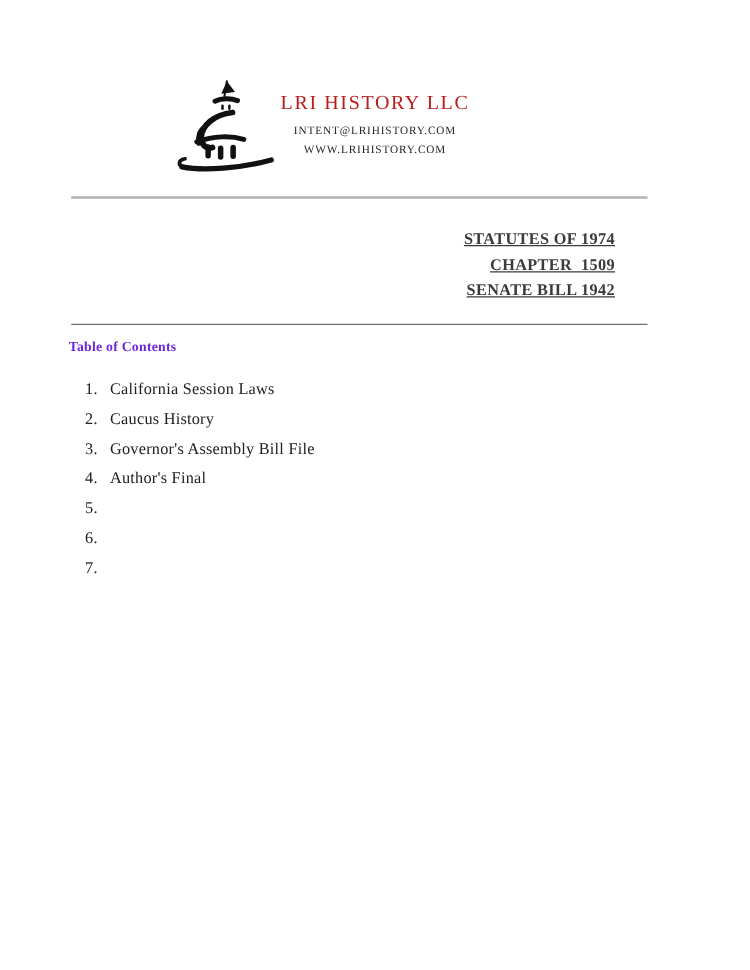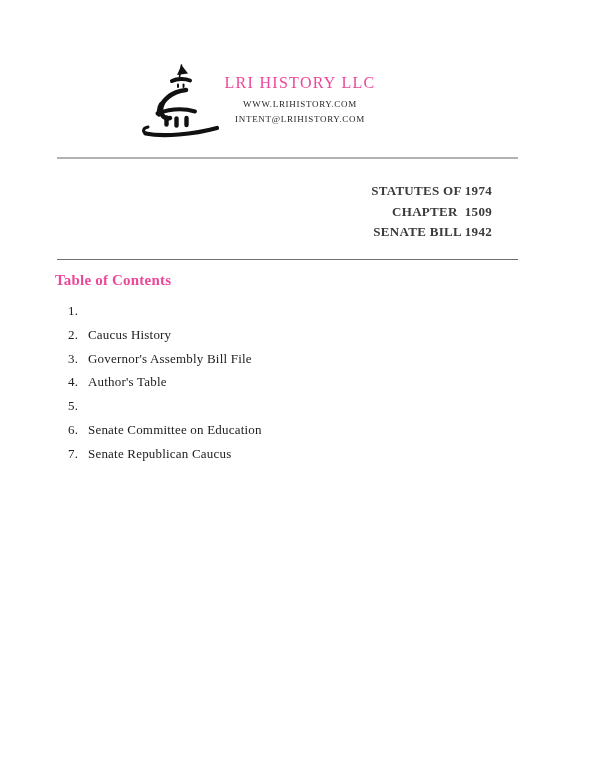--- a/index.html
+++ b/index.html
@@ -21,21 +21,21 @@
     position: absolute; left: 133px; top: 60px;
     width: 92px; height: 90px;
   }
   .brand {
     position: absolute; left: 150px; top: 74px; width: 300px;
     text-align: center;
   }
   .brand-name {
     font-size: 16px;
     letter-spacing: 1.3px;
-    color: #ec4899;
+    color: #b91c1c;
     margin-bottom: 5px;
     white-space: pre;
   }
   .brand-contact {
     font-size: 9px;
     letter-spacing: 0.7px;
     line-height: 14.5px;
     color: #262626;
     white-space: pre;
   }
@@ -48,29 +48,29 @@
   
   .reference {
     position: absolute; right: 108px; top: 181px;
     text-align: right;
     font-weight: bold;
     font-size: 13px;
     line-height: 20.5px;
     letter-spacing: 0.3px;
     color: #3a3a3a;
   }
-  .reference-line { white-space: pre; }
+  .reference-line { white-space: pre; text-decoration: underline; }
 
   
   .toc-heading {
     position: absolute; left: 55px; top: 272px;
-    font-size: 15px;
+    font-size: 11px;
     font-weight: bold;
     letter-spacing: 0.2px;
-    color: #ec4899;
+    color: #6d28d9;
   }
   .toc-list {
     position: absolute; left: 68px; top: 303px;
     list-style: none;
   }
   .toc-item {
     display: flex;
     font-size: 13px;
     color: #212121;
     line-height: 15px;
@@ -105,58 +105,57 @@
     <path d="M33.5 57.5 L33.5 64.5" stroke="#111111" stroke-width="4.4" stroke-linecap="round"></path>
     <path d="M43.5 58.5 L43.5 65.5" stroke="#111111" stroke-width="4.4" stroke-linecap="round"></path>
     <path d="M53.5 58 L53.5 65" stroke="#111111" stroke-width="4.4" stroke-linecap="round"></path>
 
     <path d="M15 67 C 9.5 68, 9 72.5, 14 73.5" stroke="#111111" stroke-width="3" stroke-linecap="round"></path>
     <path d="M12.5 73.5 C 30 77, 60 74.5, 84 68" stroke="#111111" stroke-width="4.2" stroke-linecap="round"></path>
   </svg>
 
   <div class="brand">
     <div class="brand-name">LRI HISTORY LLC</div>
+    <div class="brand-contact">INTENT@LRIHISTORY.COM</div>
     <div class="brand-contact">WWW.LRIHISTORY.COM</div>
-    <div class="brand-contact">INTENT@LRIHISTORY.COM</div>
   </div>
 
   <div class="rule rule-top"></div>
 
   <div class="reference">
     <div class="reference-line">STATUTES OF 1974</div>
     <div class="reference-line">CHAPTER  1509</div>
     <div class="reference-line">SENATE BILL 1942</div>
   </div>
 
   <div class="rule rule-bottom"></div>
 
   <div class="toc-heading">Table of Contents</div>
 
   <ol class="toc-list">
     <li class="toc-item">
       <span class="toc-num">1.</span>
+      <span class="toc-label">California Session Laws</span>
     </li>
     <li class="toc-item">
       <span class="toc-num">2.</span>
       <span class="toc-label">Caucus History</span>
     </li>
     <li class="toc-item">
       <span class="toc-num">3.</span>
       <span class="toc-label">Governor's Assembly Bill File</span>
     </li>
     <li class="toc-item">
       <span class="toc-num">4.</span>
-      <span class="toc-label">Author's Table</span>
+      <span class="toc-label">Author's Final</span>
     </li>
     <li class="toc-item">
       <span class="toc-num">5.</span>
     </li>
     <li class="toc-item">
       <span class="toc-num">6.</span>
-      <span class="toc-label">Senate Committee on Education</span>
     </li>
     <li class="toc-item">
       <span class="toc-num">7.</span>
-      <span class="toc-label">Senate Republican Caucus</span>
     </li>
   </ol>
 
 </div>
 
 </body></html>

